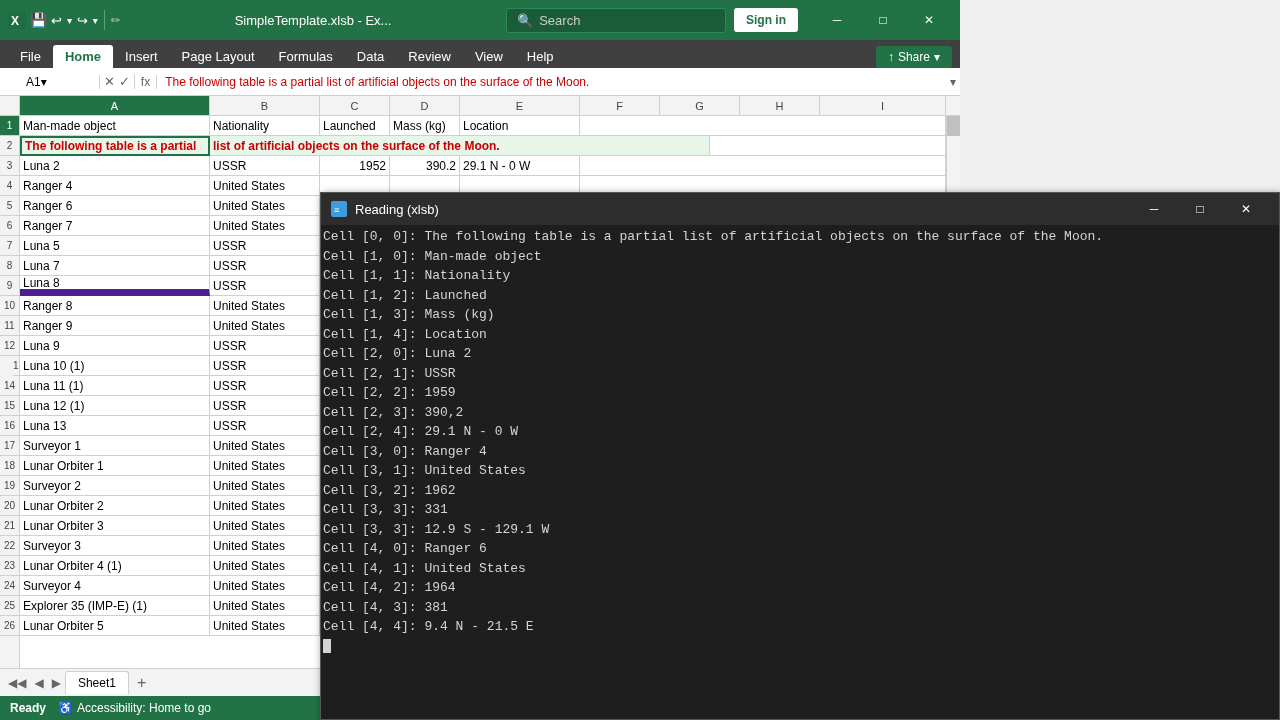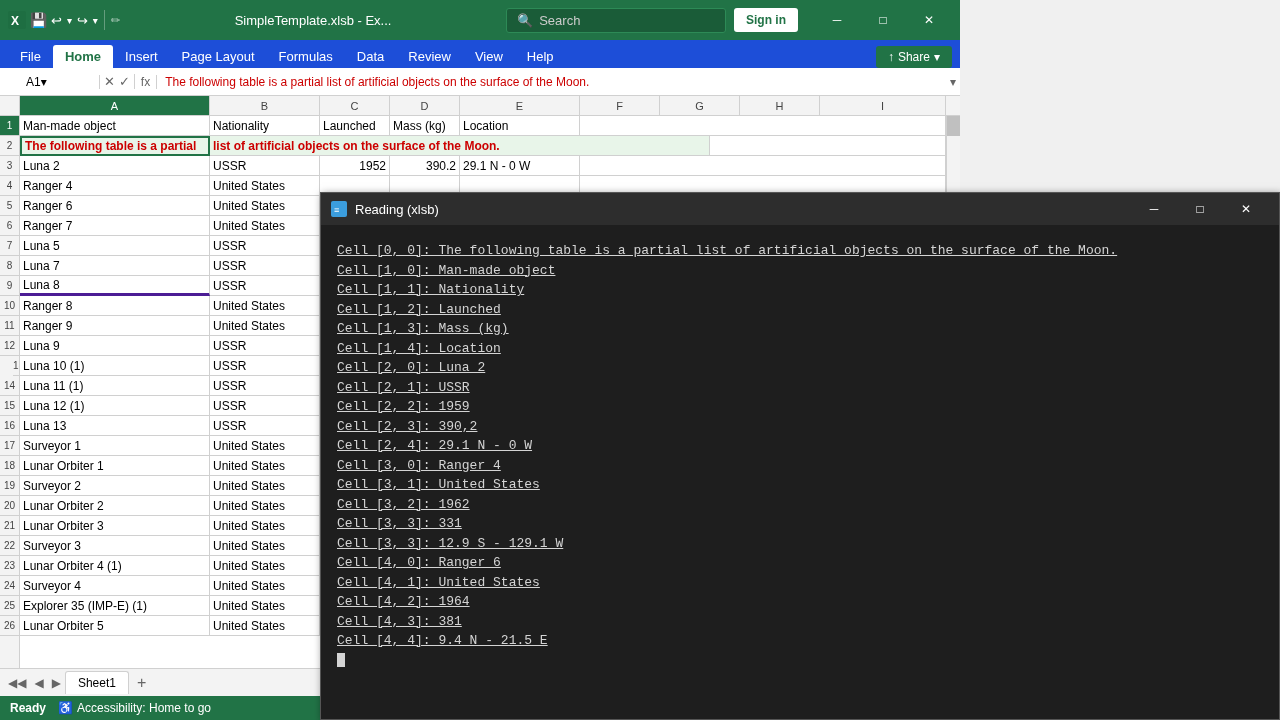--- a/index.html
+++ b/index.html
@@ -12,21 +12,21 @@
     .title-bar { background: #217346; height: 40px; display: flex; align-items: center; padding: 0 8px; color: white; flex-shrink: 0; }
     .title-icon { width: 18px; height: 18px; display: flex; align-items: center; justify-content: center; font-size: 14px; }
     .undo-redo { display: flex; gap: 2px; align-items: center; }
     .title-filename { flex: 1; text-align: center; font-size: 13px; color: white; }
     .title-search { background: #1a5c38; border: 1px solid #2d8a56; border-radius: 3px; display: flex; align-items: center; padding: 4px 10px; gap: 6px; width: 220px; color: #ccc; font-size: 13px; }
     .window-controls { display: flex; gap: 0; margin-left: 8px; }
     .win-btn { width: 46px; height: 40px; display: flex; align-items: center; justify-content: center; cursor: pointer; font-size: 12px; color: white; }
     .sign-in-btn { background: white; color: #217346; border: none; border-radius: 3px; padding: 5px 12px; font-size: 12px; cursor: pointer; font-weight: 600; }
 
     
-    .ribbon-tabs { background: #1d4ed8; display: flex; align-items: flex-end; height: 28px; padding: 0 8px; flex-shrink: 0; }
+    .ribbon-tabs { background: #404040; display: flex; align-items: flex-end; height: 28px; padding: 0 8px; flex-shrink: 0; }
     .ribbon-tab { padding: 4px 12px; color: white; font-size: 13px; cursor: pointer; border-radius: 3px 3px 0 0; }
     .ribbon-tab.active { background: #fff; color: #217346; font-weight: 600; }
     .share-btn { background: #217346; color: white; border: none; border-radius: 3px; padding: 4px 12px; font-size: 12px; cursor: pointer; display: flex; align-items: center; gap: 4px; margin-left: auto; }
 
     
     .formula-bar { display: flex; align-items: center; border-bottom: 1px solid #d0d0d0; height: 28px; background: white; flex-shrink: 0; }
     .cell-ref { width: 80px; border-right: 1px solid #d0d0d0; padding: 0 6px; font-size: 12px; display: flex; align-items: center; justify-content: flex-start; margin-left: 20px; }
     .formula-text { flex: 1; padding: 0 8px; font-size: 12px; color: #c00; }
     .expand-btn { padding: 0 4px; color: #666; cursor: pointer; }
 
@@ -41,21 +41,21 @@
     .status-ready { font-weight: 600; }
     .accessibility { display: flex; align-items: center; gap: 4px; }
 
     
     .terminal-window { position: absolute; top: 192px; left: 320px; width: 960px; height: 528px; background: #1e1e1e; border: 1px solid #555; display: flex; flex-direction: column; box-shadow: 2px 2px 8px rgba(0,0,0,0.5); }
     .terminal-title-bar { background: #2d2d2d; height: 32px; display: flex; align-items: center; padding: 0 10px; color: white; font-size: 13px; flex-shrink: 0; }
     .terminal-icon { width: 16px; height: 16px; background: #3b9ddd; margin-right: 8px; display: flex; align-items: center; justify-content: center; border-radius: 2px; }
     .terminal-title-text { flex: 1; font-size: 13px; }
     .terminal-win-controls { display: flex; gap: 0; }
     .term-btn { width: 46px; height: 32px; display: flex; align-items: center; justify-content: center; cursor: pointer; font-size: 12px; color: white; }
-    .terminal-body { flex: 1; overflow: hidden; background: #1e1e1e; padding: 16px; font-family: 'Consolas', 'Courier New', monospace; font-size: 13px; color: #d4d4d4; line-height: 1.5; text-decoration: underline; }
+    .terminal-body { flex: 1; overflow: hidden; background: #1e1e1e; padding: 2px; font-family: 'Consolas', 'Courier New', monospace; font-size: 13px; color: #d4d4d4; line-height: 1.5; }
     .terminal-line { white-space: pre-wrap; }
     .terminal-cursor { display: inline-block; width: 8px; height: 14px; background: #d4d4d4; vertical-align: middle; }
   </style>
 </head>
 <body>
 
 <div class="excel-window">
 
   <div class="title-bar">
     <div class="title-icon">
@@ -222,21 +222,21 @@
           <div style="flex:1; border-right:1px solid #d0d0d0; border-bottom:1px solid #d0d0d0;"></div>
         </div>
 
         <div style="display:flex; height:20px;">
           <div style="width:190px; border-right:1px solid #d0d0d0; border-bottom:1px solid #d0d0d0; padding:0 3px; font-size:12px; display:flex; align-items:center;">Luna 7</div>
           <div style="width:110px; border-right:1px solid #d0d0d0; border-bottom:1px solid #d0d0d0; padding:0 3px; font-size:12px; display:flex; align-items:center;">USSR</div>
           <div style="flex:1; border-right:1px solid #d0d0d0; border-bottom:1px solid #d0d0d0;"></div>
         </div>
 
         <div style="display:flex; height:20px;">
-          <div style="width:190px; border-right:1px solid #d0d0d0; border-bottom:3px solid #4c1d95; padding:0 3px; font-size:12px; display:flex; align-items:center;">Luna 8</div>
+          <div style="width:190px; border-right:1px solid #d0d0d0; border-bottom:7px solid #4c1d95; padding:0 3px; font-size:12px; display:flex; align-items:center;">Luna 8</div>
           <div style="width:110px; border-right:1px solid #d0d0d0; border-bottom:1px solid #d0d0d0; padding:0 3px; font-size:12px; display:flex; align-items:center;">USSR</div>
           <div style="flex:1; border-right:1px solid #d0d0d0; border-bottom:1px solid #d0d0d0;"></div>
         </div>
 
         <div style="display:flex; height:20px;">
           <div style="width:190px; border-right:1px solid #d0d0d0; border-bottom:1px solid #d0d0d0; padding:0 3px; font-size:12px; display:flex; align-items:center;">Ranger 8</div>
           <div style="width:110px; border-right:1px solid #d0d0d0; border-bottom:1px solid #d0d0d0; padding:0 3px; font-size:12px; display:flex; align-items:center;">United States</div>
           <div style="flex:1; border-right:1px solid #d0d0d0; border-bottom:1px solid #d0d0d0;"></div>
         </div>
 

